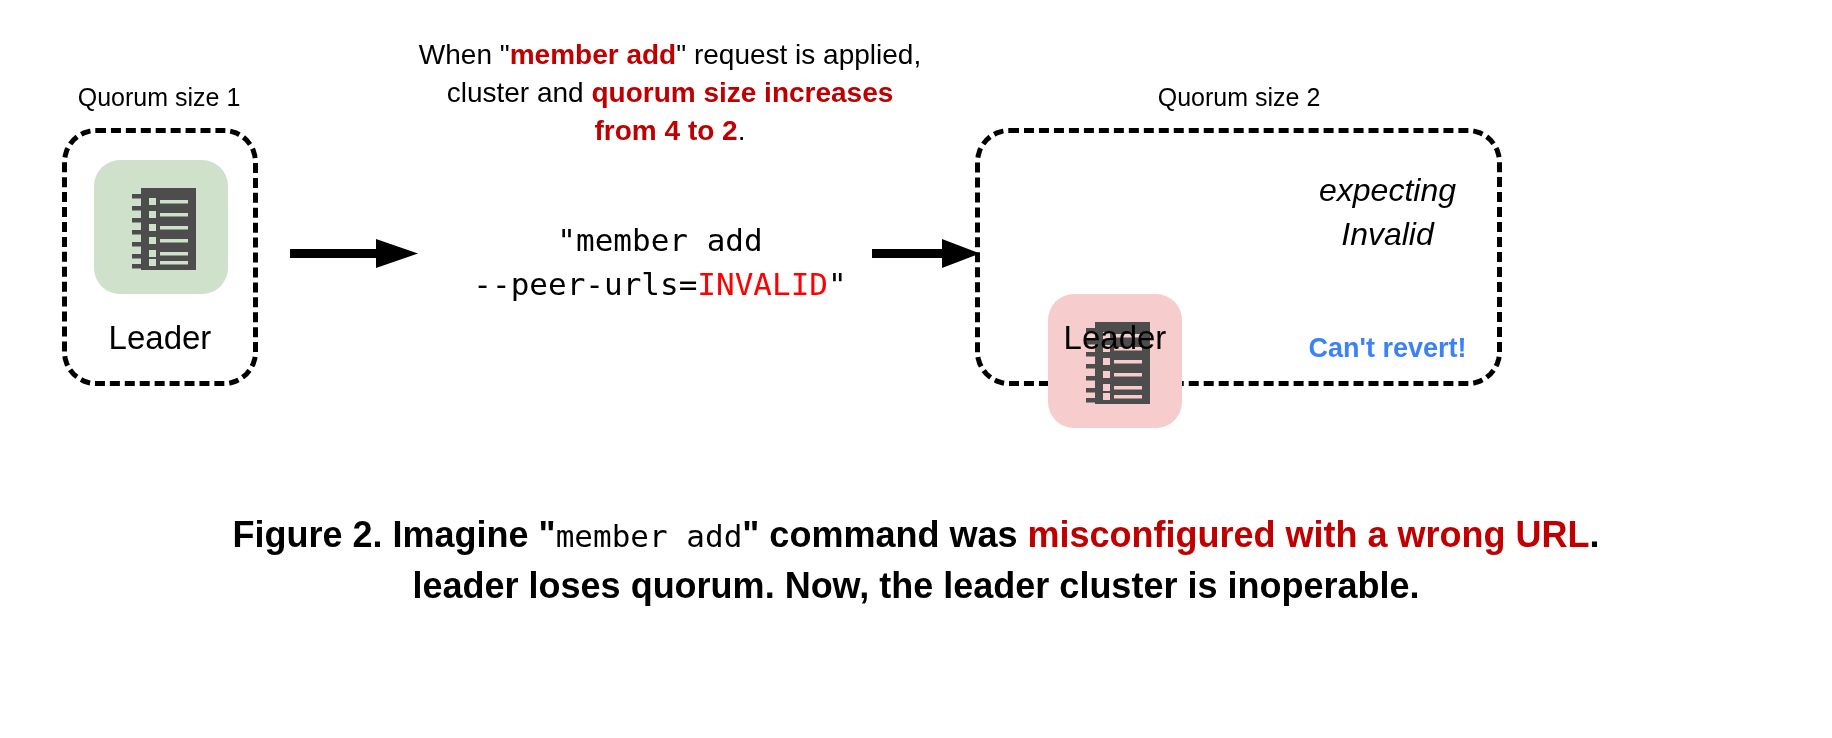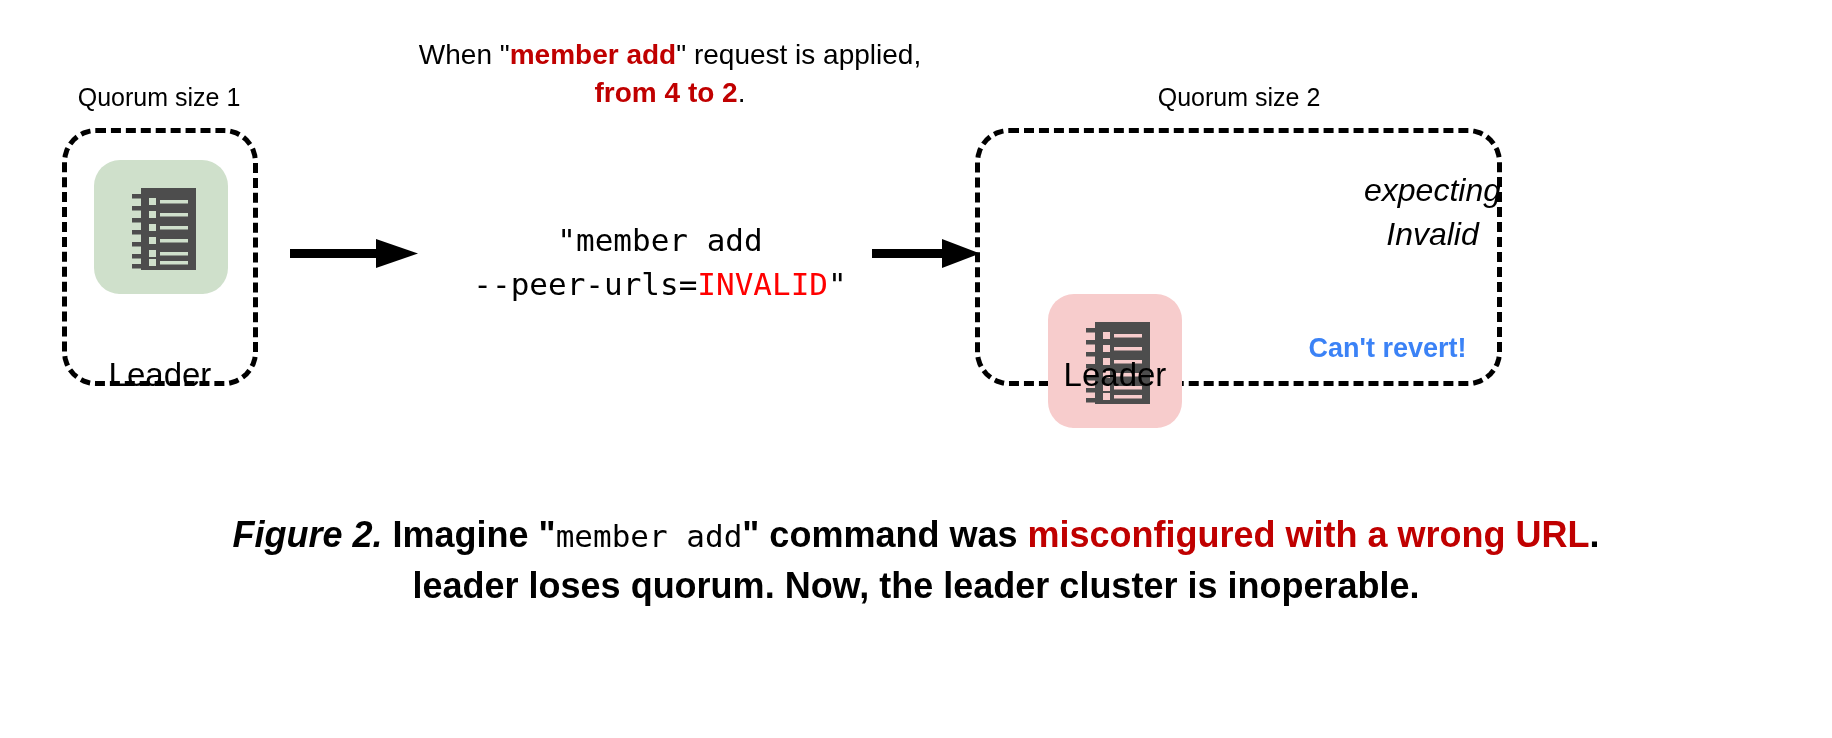--- a/index.html
+++ b/index.html
@@ -72,21 +72,20 @@
     border-radius: 24px;
     filter: blur(0.5px);
   }
   .node svg { position: absolute; left: 0; top: 0; }
 
   .node-caption {
     font-size: 33px;
     line-height: 36px;
     text-align: center;
     white-space: nowrap;
-    margin-top: 37px;
   }
 
   
   .arrow svg { display: block; }
 
   
   .command {
     font-family: "DejaVu Sans Mono", "Liberation Mono", monospace;
     font-size: 31px;
     line-height: 44px;
@@ -119,21 +118,21 @@
     left: 0;
     top: 512;
     width: 1832px;
     text-align: center;
     font-size: 36px;
     line-height: 50px;
     font-stretch: condensed;
     transform-origin: center top;
   }
   .figure-caption .line { display: block; }
-  .fig-label { font-style: italic; font-weight: bold; margin-top: 28px; }
+  .fig-label { font-weight: bold; margin-top: 28px; }
   .fig-bold { font-weight: bold; }
   .fig-mono {
     font-family: "DejaVu Sans Mono", "Liberation Mono", monospace;
     font-size: 31px;
     font-weight: normal;
   }
   .fig-red {
     color: #C00000;
     font-weight: bold;
     margin-top: 14px;
@@ -143,20 +142,21 @@
     font-weight: bold;
   }
 </style>
 </head>
 <body>
 
 <div class="abs quorum-label" style="left:20px; top:78px; width:278px;">Quorum size 1</div>
 
 <div class="abs top-caption">
   <div><span>When "</span><span class="hl">member add</span><span>" request is applied,</span></div>
+  <div><span>cluster and </span><span class="hl">quorum size increases</span></div>
   <div><span class="hl">from 4 to 2</span><span>.</span></div>
 </div>
 
 <div class="abs quorum-label" style="left:1100px; top:78px; width:278px;">Quorum size 2</div>
 
 <div class="abs cluster-box" style="left:62px; top:128px; width:196px; height:258px;"></div>
 
 <div class="abs node" style="left:94px; top:160px;">
   <div class="node-shadow" style="background:#A9B8A5;"></div>
   <div class="node-tile" style="background:#CFE0CB;"></div>
@@ -237,21 +237,21 @@
       <rect x="55" y="90" width="7" height="7"></rect>
         <rect x="66" y="92" width="28" height="3.5"></rect>
       <rect x="55" y="99" width="7" height="7"></rect>
         <rect x="66" y="101" width="28" height="3.5"></rect>
     </g>
   </svg>
 </div>
 
 <div class="abs node-caption" style="left:1048px; top:320px; width:134px;">Leader</div>
 
-<div class="abs status-italic" style="left:1300px; top:168px; width:265px;">
+<div class="abs status-italic" style="left:1255px; top:168px; width:265px;">
   <div>expecting</div>
   <div>Invalid</div>
 </div>
 
 <div class="abs status-warning" style="left:1255px; top:332px; width:265px;">Can't revert!</div>
 
 <div class="abs figure-caption" style="left:0px; top:510px;">
   <span class="line"><span class="fig-label">Figure 2.</span><span class="fig-bold"> Imagine "</span><span class="fig-mono">member add</span><span class="fig-bold">" command was </span><span class="fig-red">misconfigured with a wrong URL</span><span class="fig-bold">.</span></span>
   <span class="line"><span class="fig-red-bright">leader loses quorum</span><span class="fig-bold">. Now, the leader cluster is inoperable.</span></span>
 </div>

